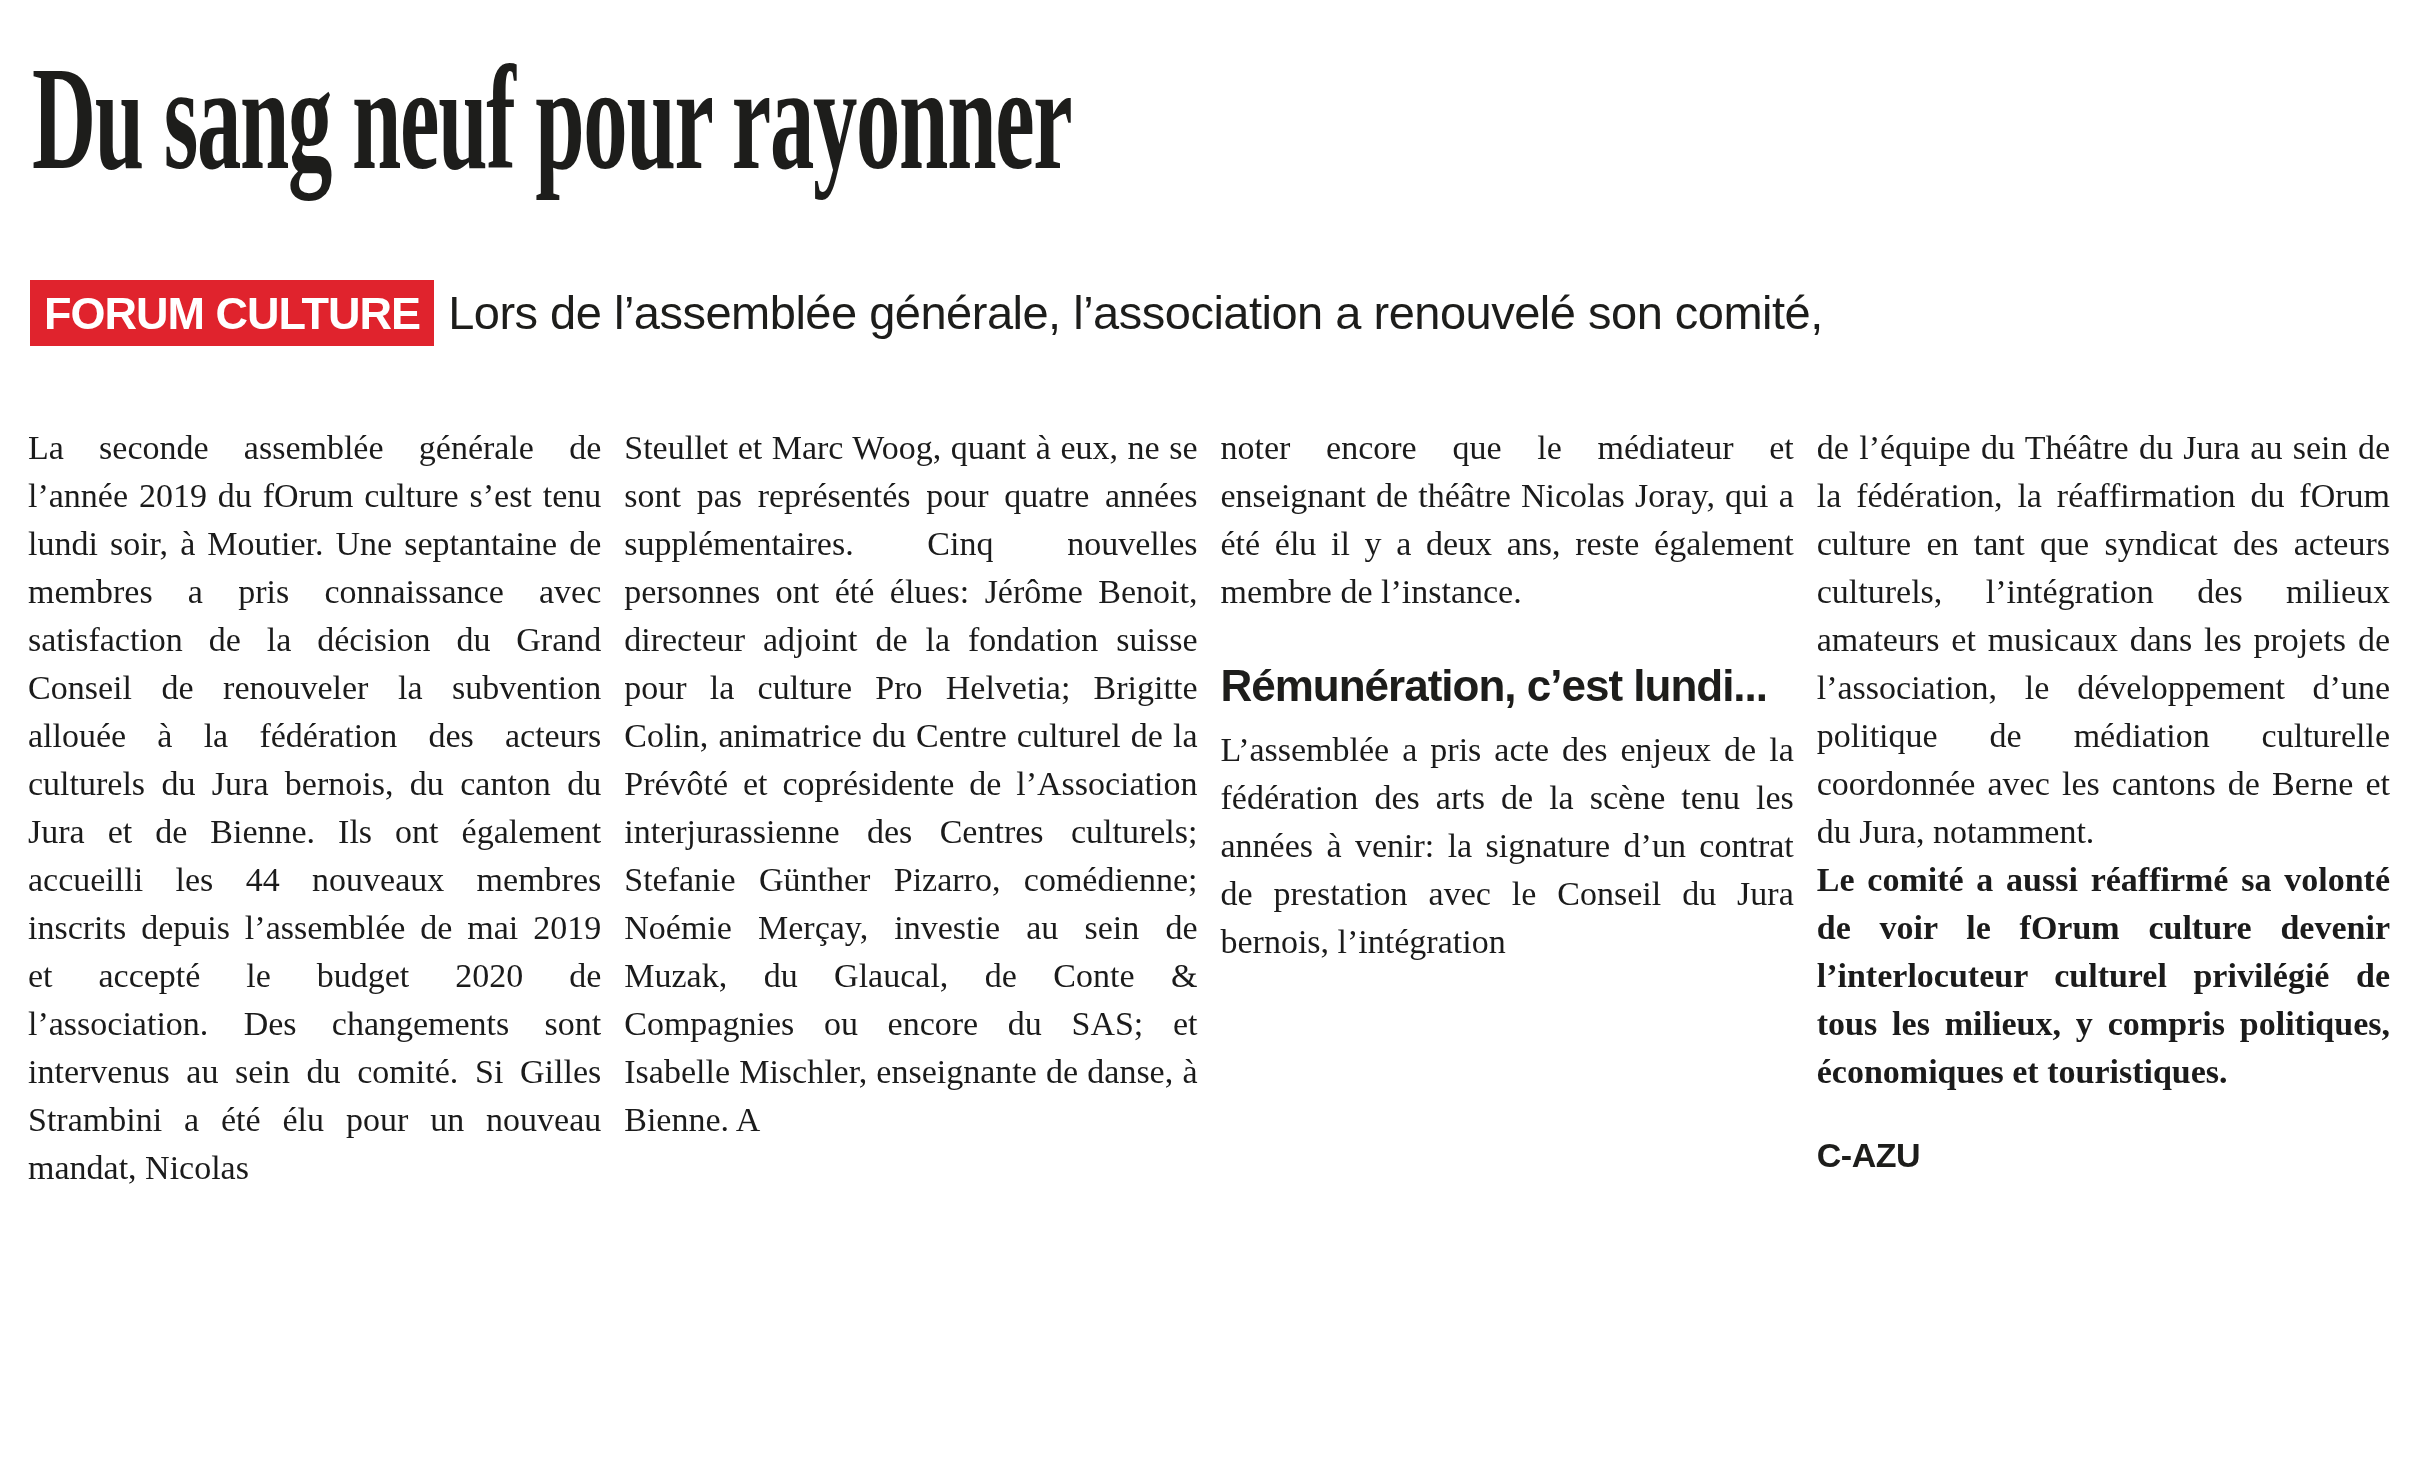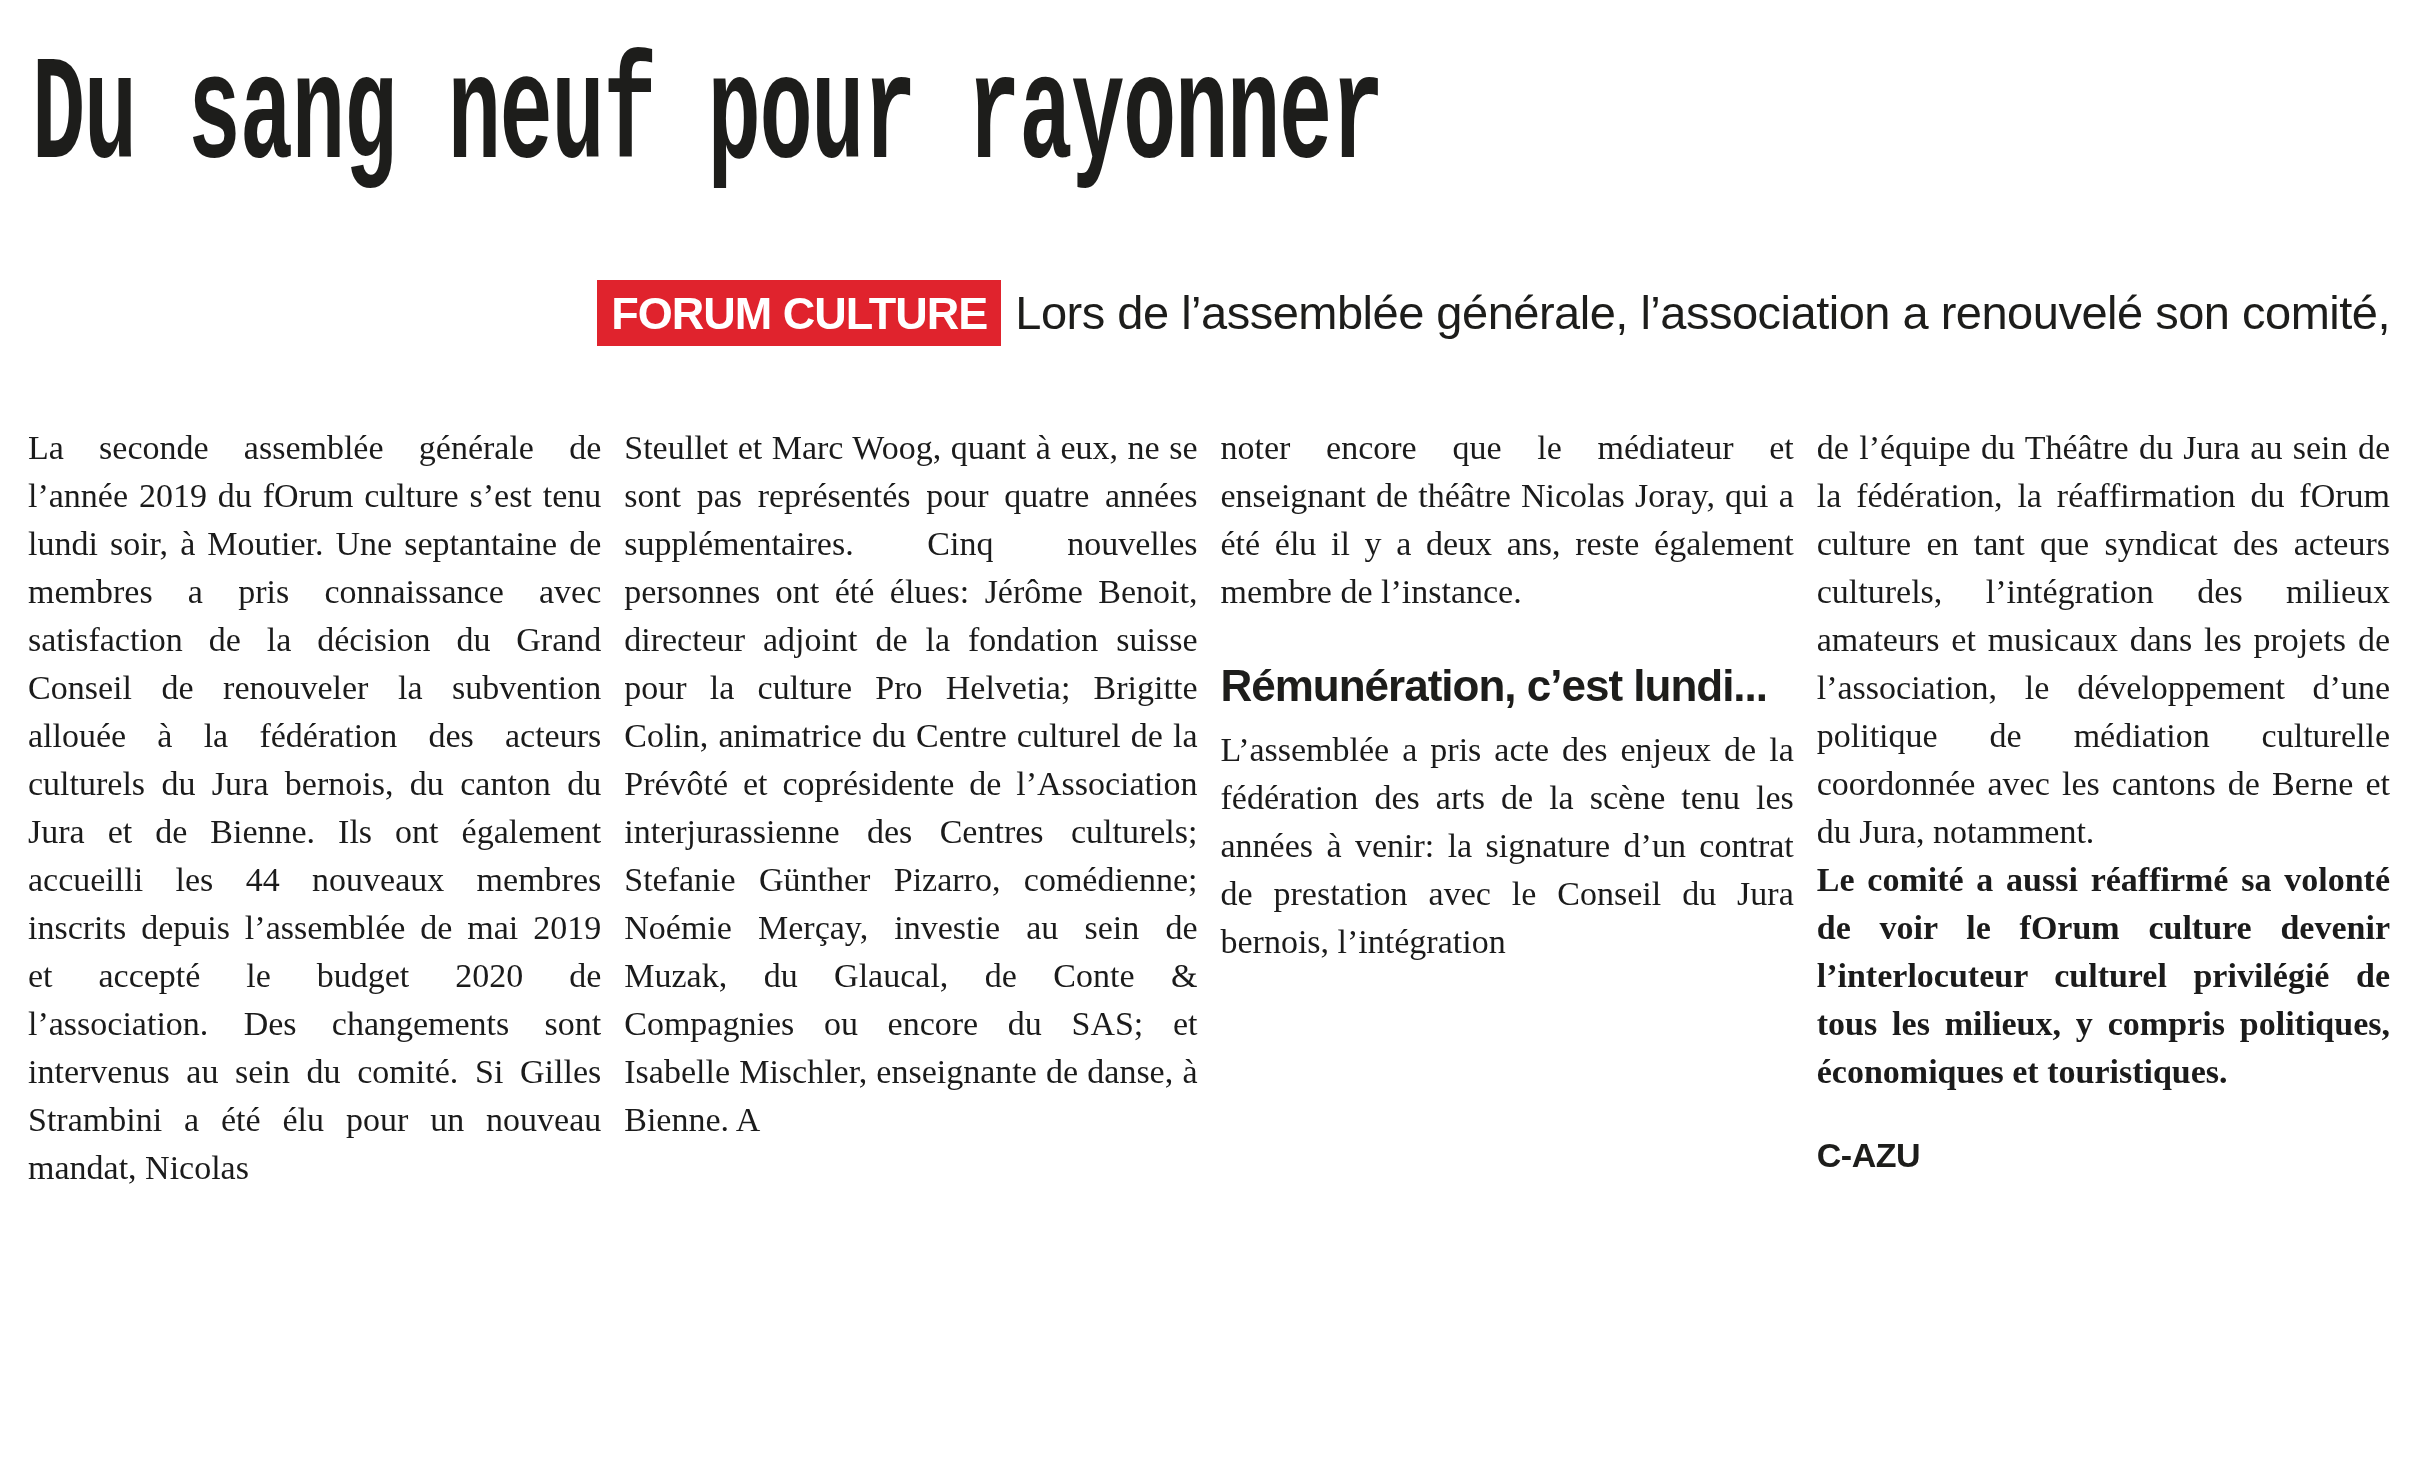--- a/index.html
+++ b/index.html
@@ -12,21 +12,21 @@
     width:2418px;height:1476px;
     font-family:"Liberation Serif", serif;
     color:var(--ink);
     overflow:hidden;
   }
   .page{padding:0 28px;}
 
   
   h1.headline{
     margin:44px 0 0 4px;
-    font-family:Liberation Mono, monospace;
+    font-family:Liberation Serif, serif;
     font-weight:700;
     font-size:148px;
     line-height:148px;
     white-space:nowrap;
   }
   h1.headline .condense{
     display:inline-block;
     transform:scaleX(0.60);
     transform-origin:0 50%;
     letter-spacing:-0.015em;
@@ -34,21 +34,20 @@
   }
 
   
   .kicker{
     margin:88px 0 0 2px;
     font-family:"Liberation Sans", sans-serif;
     font-size:47px;
     line-height:57px;
     color:#1d1d1b;
     letter-spacing:-0.5px;
-    text-align:right;
   }
   .kicker-label{
     display:inline-block;
     background:var(--accent);
     color:#ffffff;
     font-weight:700;
     font-size:45px;
     line-height:45px;
     letter-spacing:-1px;
     padding:11px 14px 10px 14px;

